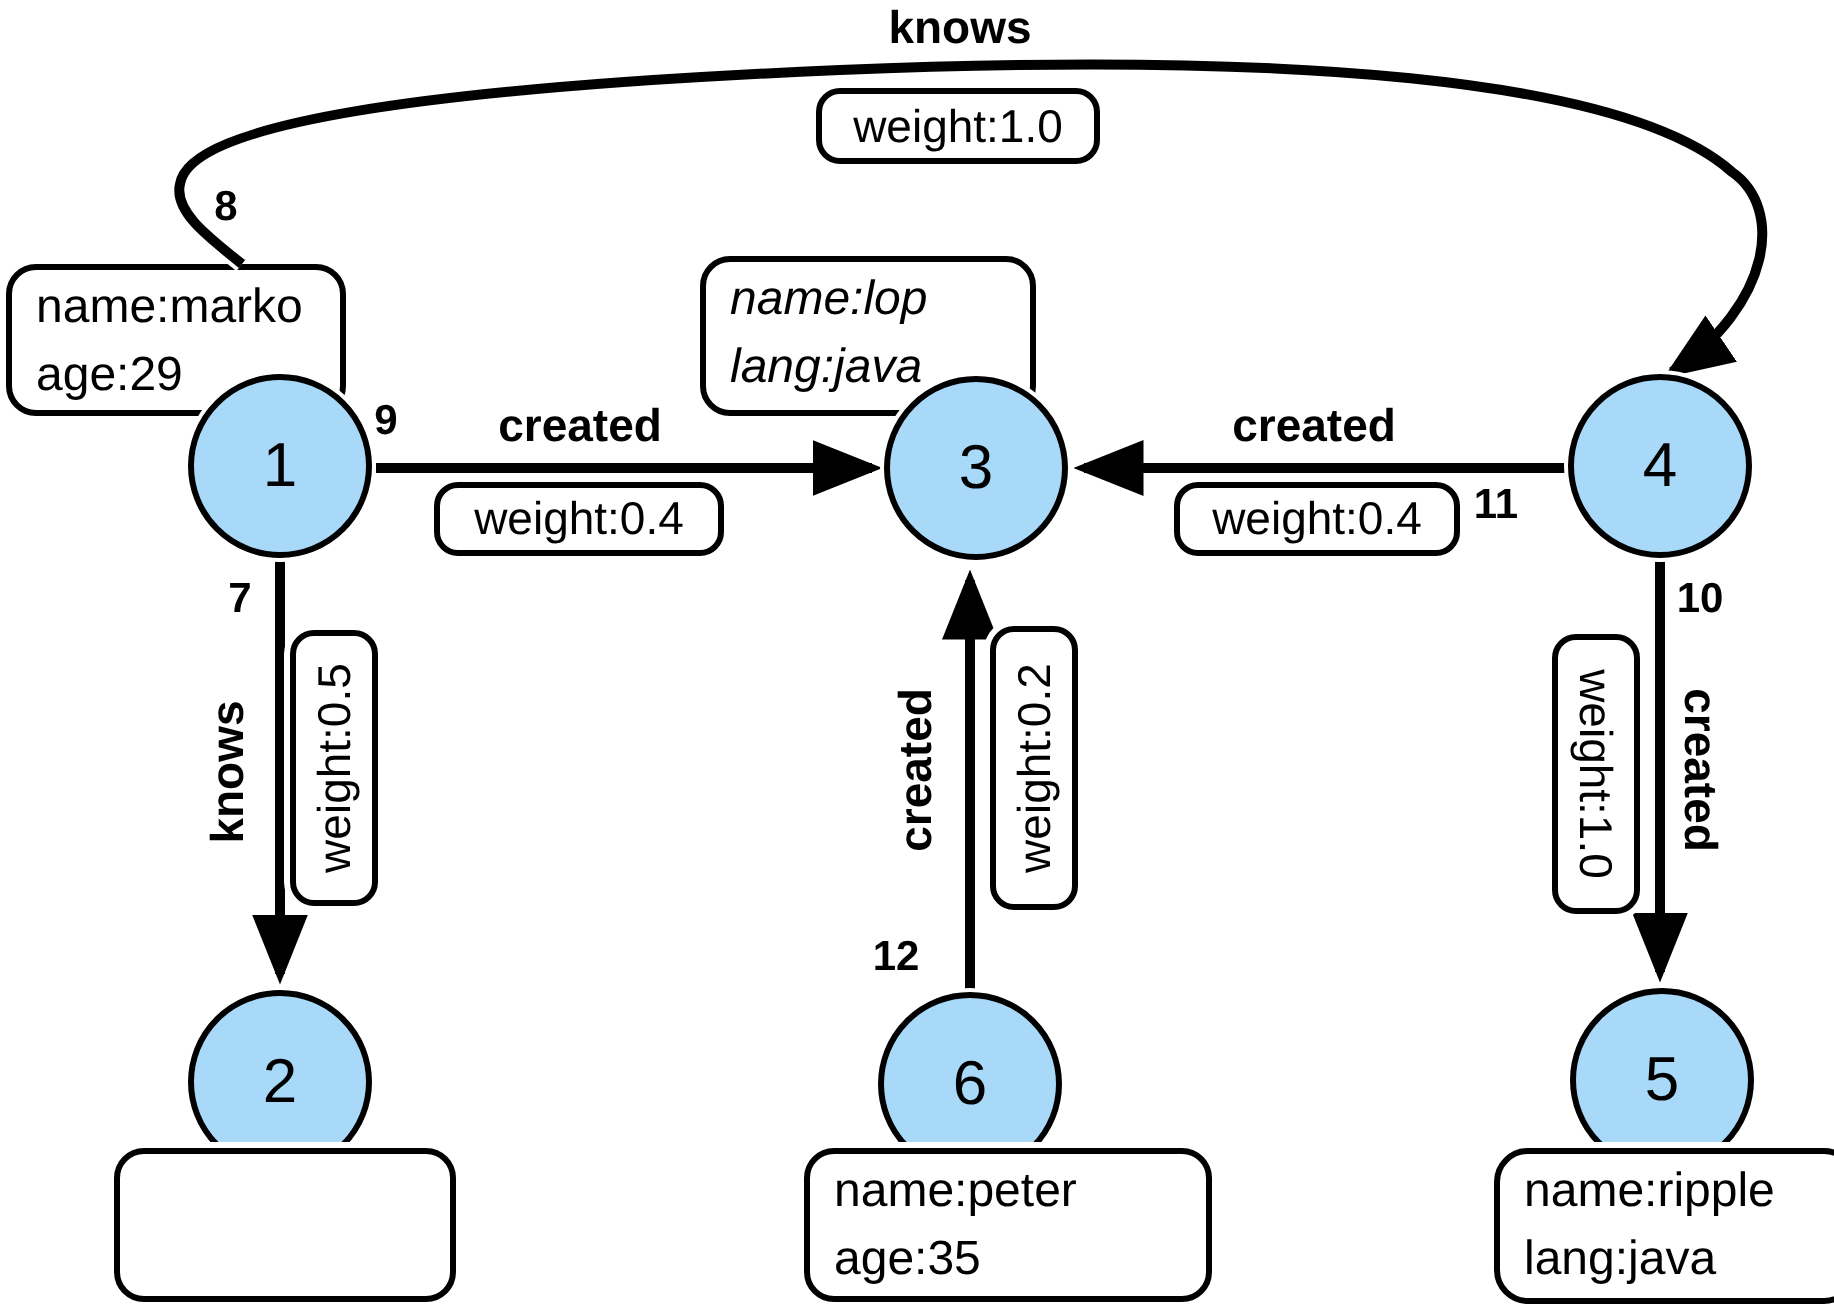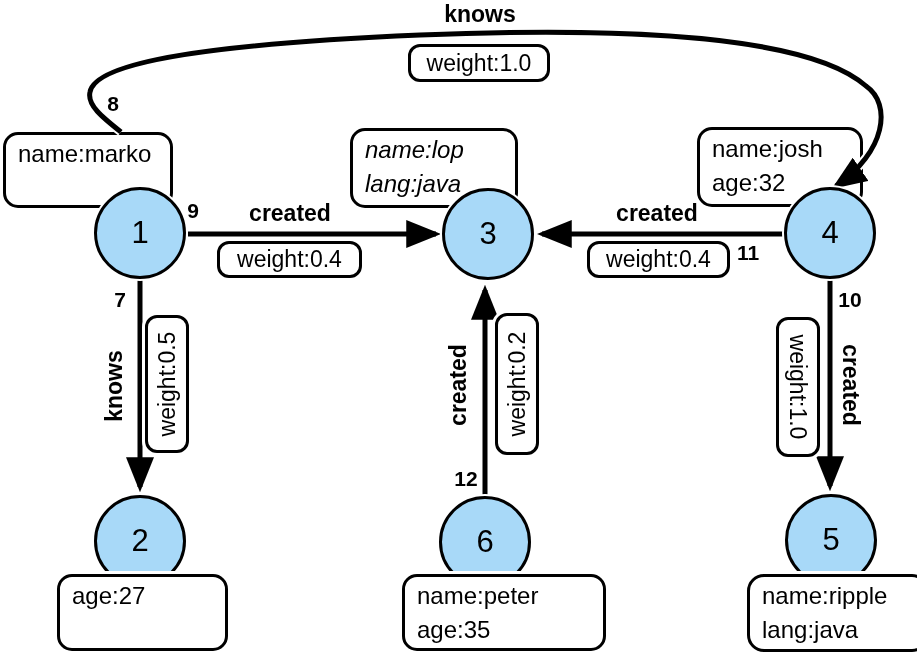--- a/index.html
+++ b/index.html
@@ -131,32 +131,29 @@
   <div class="edge-label" style="left:657px; top:213px;">created</div>
   <div class="edge-label rot-ccw" style="left:114px; top:386px;">knows</div>
   <div class="edge-label rot-ccw" style="left:458px; top:385px;">created</div>
   <div class="edge-label rot-cw" style="left:850px; top:385px;">created</div>
 
   <div class="edge-id" style="left:113px; top:104px;">8</div>
   <div class="edge-id" style="left:193px; top:211px;">9</div>
   <div class="edge-id" style="left:120px; top:300px;">7</div>
   <div class="edge-id" style="left:748px; top:253px;">11</div>
   <div class="edge-id" style="left:850px; top:300px;">10</div>
-  <div class="edge-id" style="left:466px; top:479px;">12</div>
+  <div class="edge-id" style="left:448px; top:479px;">12</div>
 
   <div class="prop-box" style="left:3px; top:132px; width:170px; height:76px;">
     <div>name:marko</div>
+    <div>age:29</div>
   </div>
   <div class="prop-box" style="left:350px; top:128px; width:168px; height:80px;font-style:italic;">
     <div>name:lop</div>
     <div>lang:java</div>
-  </div>
-  <div class="prop-box" style="left:697px; top:127px; width:166px; height:80px;">
-    <div>name:josh</div>
-    <div>age:32</div>
   </div>
 
   <svg class="layer" width="917" height="654" viewBox="0 0 917 654">
     <path d="M 121 132 C 102 117, 87 105, 90 92 C 95 62, 210 44, 420 35 C 640 26, 812 38, 866 86 C 892 104, 886 152, 836 186" fill="none" stroke="#fff" stroke-width="9"></path>
     <path d="M 121 132 C 102 117, 87 105, 90 92 C 95 62, 210 44, 420 35 C 640 26, 812 38, 866 86 C 892 104, 886 152, 836 186" fill="none" stroke="#000" stroke-width="5" marker-end="url(#arrow)"></path>
   </svg>
 
   <div class="vertex" style="left:94px; top:187px;">
     <span>1</span>
   </div>
@@ -170,21 +167,20 @@
     <span>2</span>
   </div>
   <div class="vertex" style="left:439px; top:496px;">
     <span>6</span>
   </div>
   <div class="vertex" style="left:785px; top:494px;">
     <span>5</span>
   </div>
 
   <div class="prop-box" style="left:57px; top:574px; width:171px; height:77px;">
-    <div>age:27</div>
   </div>
   <div class="prop-box" style="left:402px; top:574px; width:204px; height:77px;">
     <div>name:peter</div>
     <div>age:35</div>
   </div>
   <div class="prop-box" style="left:747px; top:574px; width:182px; height:78px;border-radius:17px;">
     <div>name:ripple</div>
     <div>lang:java</div>
   </div>
 

